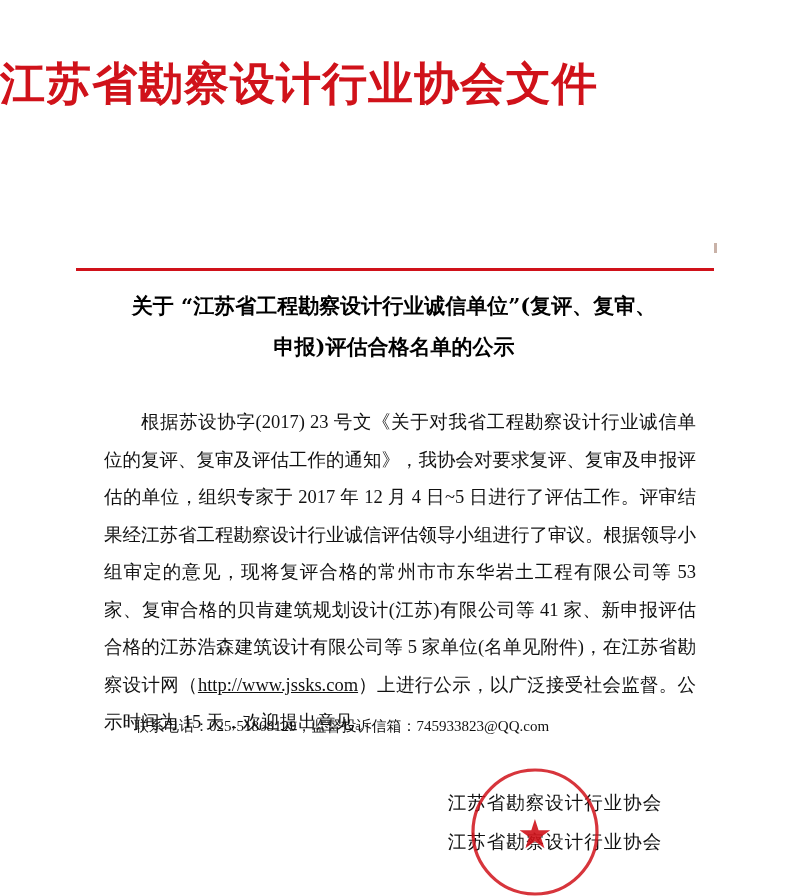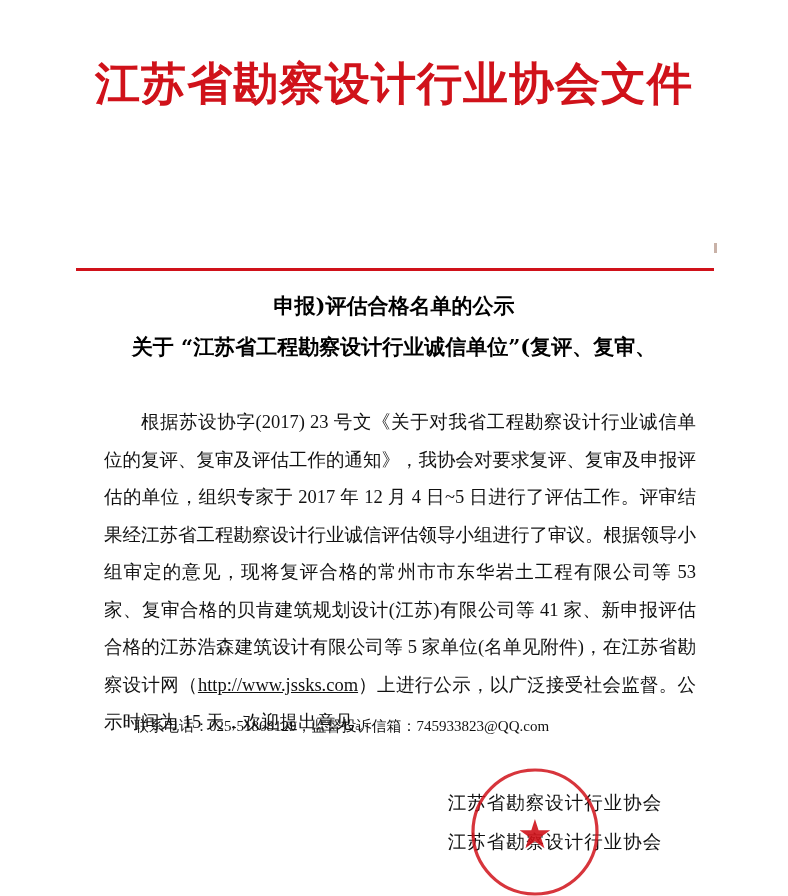--- a/index.html
+++ b/index.html
@@ -18,21 +18,20 @@
     background: #ffffff;
     overflow: hidden;
   }
 
   
   .masthead {
     position: absolute;
     left: 0;
     top: 56px;
     width: 788px;
-    text-align: center;
   }
   .masthead-title {
     font-family: "DejaVu Serif", "Liberation Serif", serif;
     font-weight: bold;
     font-size: 45px;
     line-height: 1.25;
     color: #d0121a;
     letter-spacing: 1px;
     white-space: nowrap;
   }
@@ -134,22 +133,22 @@
 <div id="page">
 
   <div class="masthead">
     <div class="masthead-title">江苏省勘察设计行业协会文件</div>
   </div>
 
   <div class="rule-mark"></div>
   <div class="red-rule"></div>
 
   <div class="doc-title">
+    <div>关于 “江苏省工程勘察设计行业诚信单位”(复评、复审、</div>
     <div>申报)评估合格名单的公示</div>
-    <div>关于 “江苏省工程勘察设计行业诚信单位”(复评、复审、</div>
   </div>
 
   <div class="body-block">
     <p><span>根据苏设协字(2017) 23 号文《关于对我省工程勘察设计行业诚信单位的复评、复审及评估工作的通知》，我协会对要求复评、复审及申报评估的单位，组织专家于 2017 年 12 月 4 日~5 日进行了评估工作。评审结果经江苏省工程勘察设计行业诚信评估领导小组进行了审议。根据领导小组审定的意见，现将复评合格的常州市市东华岩土工程有限公司等 53 家、复审合格的贝肯建筑规划设计(江苏)有限公司等 41 家、新申报评估合格的江苏浩森建筑设计有限公司等 5 家单位(名单见附件)，在江苏省勘察设计网（</span><a class="link" href="#">http://www.jssks.com</a><span>）上进行公示，以广泛接受社会监督。公示时间为 15 天，欢迎提出意见。</span></p>
   </div>
 
   <div class="contact">联系电话：025-51868129，监督投诉信箱：745933823@QQ.com</div>
 
   <div class="signature">
     <div class="sig-line">江苏省勘察设计行业协会</div>

